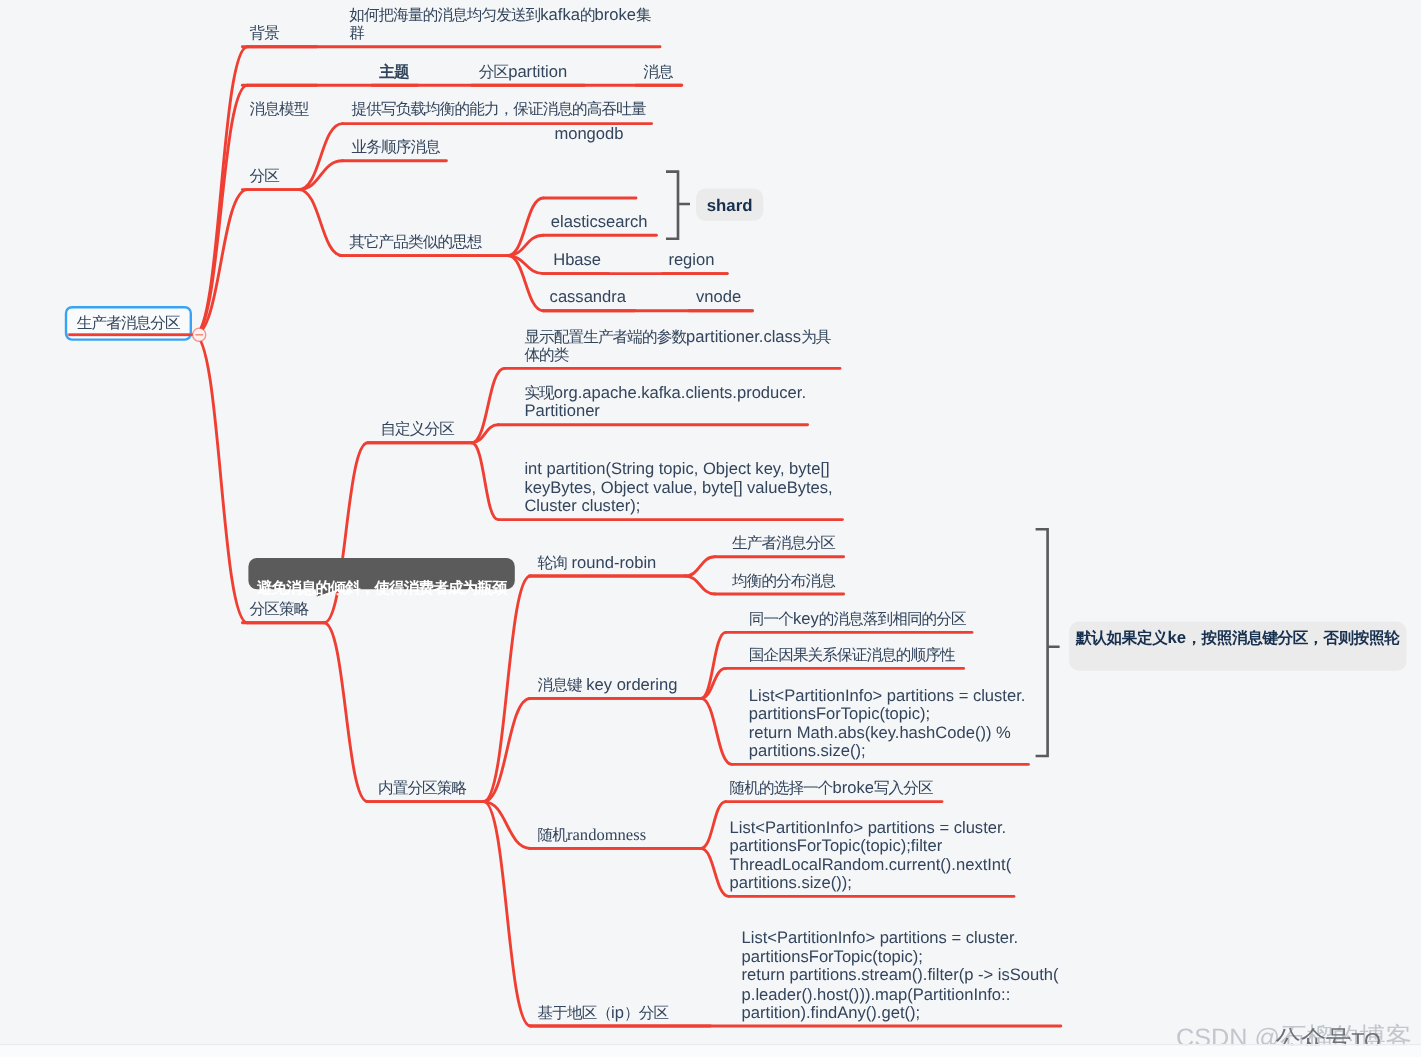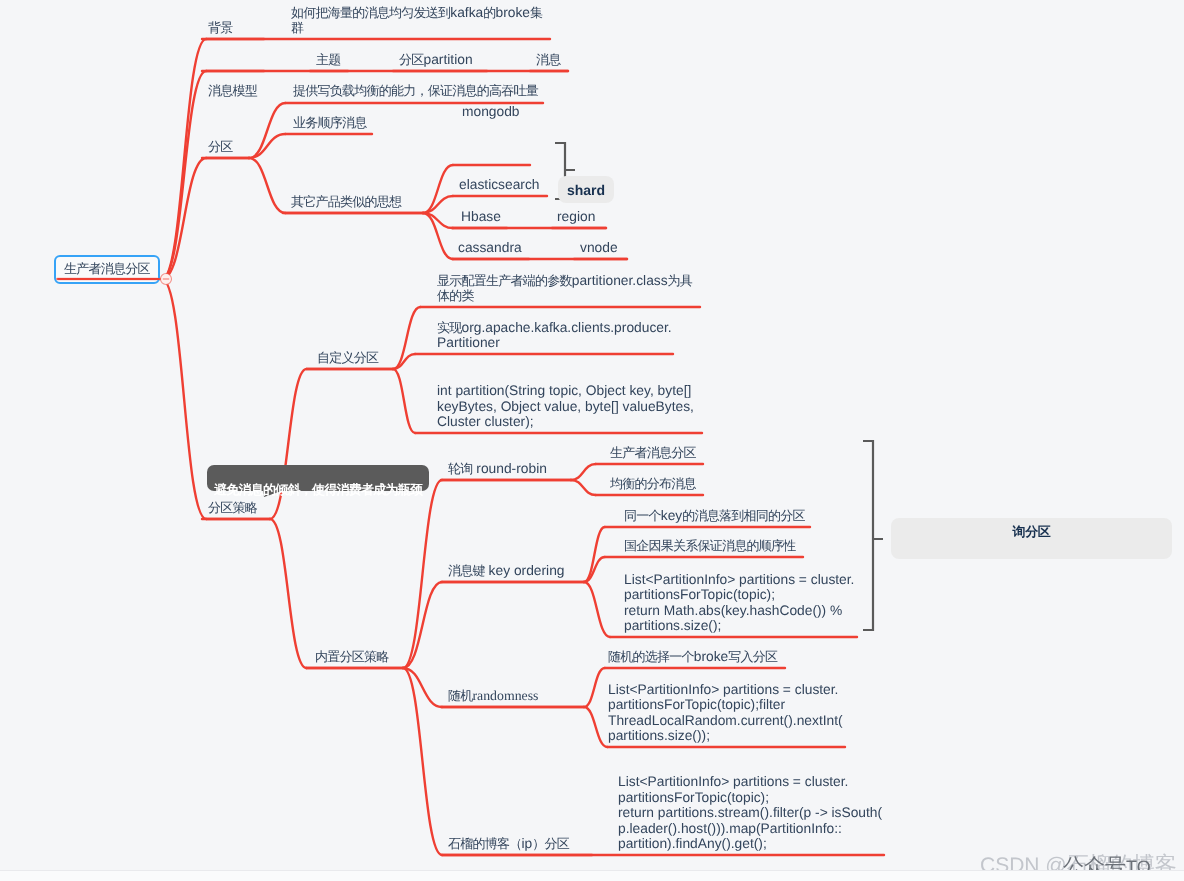--- a/index.html
+++ b/index.html
@@ -116,21 +116,21 @@
       <polygon points="285,490 264,497 263,490" fill="#5b5b5b"></polygon>
       <g>
         <circle cx="166" cy="279" r="5.5" fill="#fdf0ee" stroke="#ef3f33" stroke-width="1.1" stroke-opacity="0.55"></circle>
         <line x1="162.8" y1="279" x2="169.2" y2="279" stroke="#ef3f33" stroke-width="1.1" stroke-opacity="0.65"></line>
       </g>
     </svg>
   <div id="overlay">
       <div class="node" style="left: 208px; bottom: 845px;"><div class="ln"><span class="cjk">背景</span></div></div>
       <div class="node" style="left: 291px; bottom: 845px;"><div class="ln"><span class="cjk">如何把海量的消息均匀发送到</span>kafka<span class="cjk">的</span>broke<span class="cjk">集</span></div><div class="ln"><span class="cjk">群</span></div></div>
       <div class="node" style="left: 208px; bottom: 782px; text-align: center;"><div class="ln"><span class="cjk">消息模型</span></div></div>
-      <div class="node" style="left: 316px; bottom: 813px;"><div class="ln"><span class="cjk">主题</span></div></div>
+      <div class="node" style="left: 316px; bottom: 813px; font-weight: bold;"><div class="ln"><span class="cjk">主题</span></div></div>
       <div class="node" style="left: 399px; bottom: 813px;"><div class="ln"><span class="cjk">分区</span>partition</div></div>
       <div class="node" style="left: 536px; bottom: 813px;"><div class="ln"><span class="cjk">消息</span></div></div>
       <div class="node" style="left: 208px; bottom: 726px;"><div class="ln"><span class="cjk">分区</span></div></div>
       <div class="node" style="left: 293px; bottom: 781px; font-family: Liberation Mono, monospace;"><div class="ln"><span class="cjk">提供写负载均衡的能力，保证消息的高吞吐量</span></div></div>
       <div class="node" style="left: 293px; bottom: 750px;"><div class="ln"><span class="cjk">业务顺序消息</span></div></div>
       <div class="node" style="left: 291px; bottom: 671px;"><div class="ln"><span class="cjk">其它产品类似的思想</span></div></div>
       <div class="node" style="left: 462px; bottom: 761px;"><div class="ln">mongodb</div></div>
       <div class="node" style="left: 459px; bottom: 688px;"><div class="ln">elasticsearch</div></div>
       <div class="node" style="left: 461px; bottom: 656px;"><div class="ln">Hbase</div></div>
       <div class="node" style="left: 557px; bottom: 656px;"><div class="ln">region</div></div>
@@ -145,27 +145,27 @@
       <div class="node" style="left: 448px; bottom: 404px;"><div class="ln"><span class="cjk">轮询</span> round-robin</div></div>
       <div class="node" style="left: 610px; bottom: 420px;"><div class="ln"><span class="cjk">生产者消息分区</span></div></div>
       <div class="node" style="left: 610px; bottom: 389px;"><div class="ln"><span class="cjk">均衡的分布消息</span></div></div>
       <div class="node" style="left: 448px; bottom: 302px; text-align: right;"><div class="ln"><span class="cjk">消息键</span> key ordering</div></div>
       <div class="node" style="left: 624px; bottom: 357px;"><div class="ln"><span class="cjk">同一个</span>key<span class="cjk">的消息落到相同的分区</span></div></div>
       <div class="node" style="left: 624px; bottom: 327px;"><div class="ln"><span class="cjk">国企因果关系保证消息的顺序性</span></div></div>
       <div class="node" style="left: 624px; bottom: 247px;"><div class="ln">List&lt;PartitionInfo&gt; partitions = cluster.</div><div class="ln">partitionsForTopic(topic);</div><div class="ln">return Math.abs(key.hashCode()) %</div><div class="ln">partitions.size();</div></div>
       <div class="node" style="left: 448px; bottom: 177px; font-family: Liberation Serif, serif;"><div class="ln"><span class="cjk">随机</span>randomness</div></div>
       <div class="node" style="left: 608px; bottom: 216px;"><div class="ln"><span class="cjk">随机的选择一个</span>broke<span class="cjk">写入分区</span></div></div>
       <div class="node" style="left: 608px; bottom: 137px;"><div class="ln">List&lt;PartitionInfo&gt; partitions = cluster.</div><div class="ln">partitionsForTopic(topic);filter</div><div class="ln">ThreadLocalRandom.current().nextInt(</div><div class="ln">partitions.size());</div></div>
-      <div class="node" style="left: 448px; bottom: 29px;"><div class="ln"><span class="cjk">石榴的博客（</span>ip<span class="cjk">）分区</span></div></div>
+      <div class="node" style="left: 448px; bottom: 29px;"><div class="ln"><span class="cjk">基于地区（</span>ip<span class="cjk">）分区</span></div></div>
       <div class="node" style="left: 618px; bottom: 29px;"><div class="ln">List&lt;PartitionInfo&gt; partitions = cluster.</div><div class="ln">partitionsForTopic(topic);</div><div class="ln">return partitions.stream().filter(p -&gt; isSouth(</div><div class="ln">p.leader().host())).map(PartitionInfo::</div><div class="ln">partition).findAny().get();</div></div>
-      <div class="badge" style="left: 558px; top: 157px; width: 56px; height: 27px; padding-top: 5.5px; margin-top: 19px;">
+      <div class="badge" style="left: 580px; top: 157px; width: 56px; height: 27px; padding-top: 5.5px;">
         <div class="ln">shard</div>
       </div>
       <div class="badge" style="left: 891px; top: 518px; width: 281px; height: 41px; padding-top: 4.5px;">
-        <div class="ln"><span class="cjk">询分区</span></div>
+        <div class="ln"><span class="cjk">默认如果定义</span>ke<span class="cjk">，按照消息键分区，否则按照轮</span></div>
       </div>
       <div class="tip" style="left: 207px; top: 465px; height: 26px; line-height: 26px; text-align: center; padding: 11px 7px;"><div class="ln"><span class="cjk">避免消息的倾斜，使得消费者成为瓶颈</span></div></div>
       <div class="rootbox" style="left: 54px; top: 255px; width: 106px; height: 29px;"></div>
       <div style="position: absolute; height: 2.4px; border-radius: 1px; background: rgb(239, 63, 51); left: 57px; top: 277.8px; width: 103px;"></div>
       <div class="rootlabel" style="left: 64px; top: 261px;"><div class="ln"><span class="cjk">生产者消息分区</span></div></div>
       <div class="wm" style="left: 980px; top: 853px;"><div class="ln">CSDN @<span class="cjk">石榴的博客</span></div></div>
       <div class="wm wm2" style="left: 1063px; top: 855px;"><div class="ln"><span class="cjk">公众号</span>TO</div></div>
       <div class="hr" style="left: 0px; top: 870px; width: 1184px;"></div>
       <div style="position: absolute; left: 0px; top: 871px; width: 1184px; height: 10px; background: rgb(250, 251, 252);"></div>
     </div>

